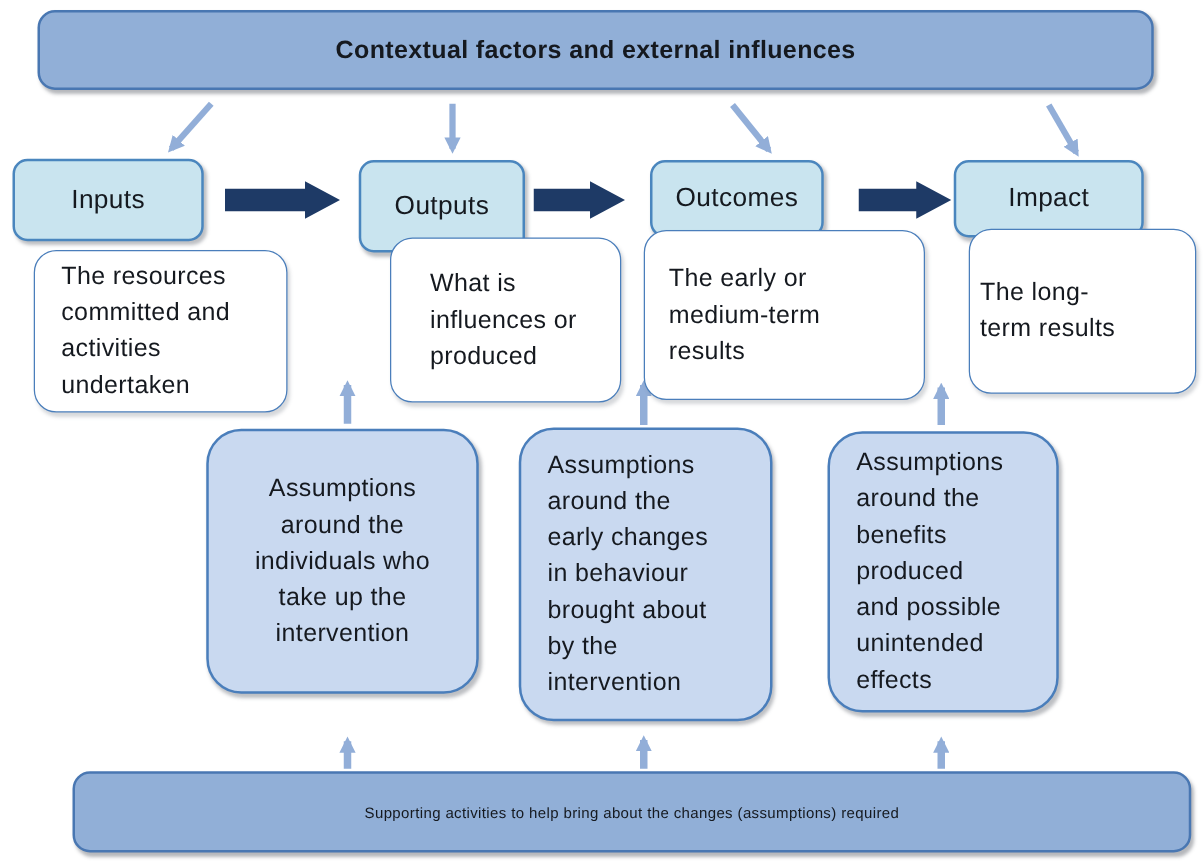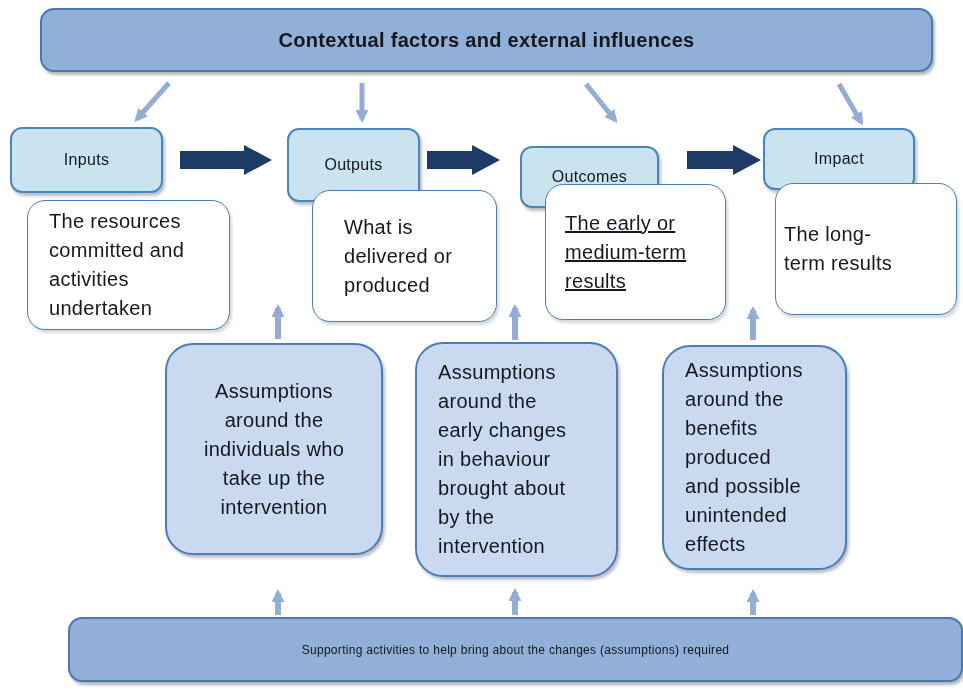--- a/index.html
+++ b/index.html
@@ -7,43 +7,42 @@
     position:relative;width:963px;height:693px;background:#ffffff;overflow:hidden;
     font-family:"Liberation Sans", sans-serif;color:#15191f;
   }
   .arrow-layer{position:absolute;left:0;top:0;width:963px;height:693px;pointer-events:none;}
   .box{position:absolute;box-sizing:border-box;display:flex;align-items:center;letter-spacing:0.3px;}
   
   .banner{
     background:#91afd7;border:2px solid #4977b2;border-radius:14px;
     justify-content:center;text-align:center;
     box-shadow:2px 3px 3px rgba(90,95,105,0.45);
-    margin-left:10px;
   }
   .banner-top{left:30px;top:8px;width:893px;height:64px;font-weight:bold;font-size:20px;}
   .banner-bottom{left:58px;top:617px;width:895px;height:65px;font-size:12px;}
   
   .stage{
     background:#c9e4ef;border:2px solid #4a86be;border-radius:12px;
-    justify-content:center;text-align:center;font-size:16px;
+    justify-content:center;text-align:center;font-size:21px;
     box-shadow:2px 3px 3px rgba(90,95,105,0.40);
   }
   .stage1{left:10px;top:127px;width:153px;height:66px;}
   .stage2{left:287px;top:128px;width:133px;height:74px;}
-  .stage3{left:520px;top:128px;width:139px;height:62px;margin-top:18px;}
+  .stage3{left:520px;top:128px;width:139px;height:62px;}
   .stage4{left:763px;top:128px;width:152px;height:62px;}
   
   .desc{
     background:#ffffff;border:1.5px solid #4a7ebb;border-radius:18px;
     font-size:20px;line-height:29px;white-space:pre-line;
     box-shadow:2px 3px 3px rgba(120,125,135,0.30);
   }
   .desc1{left:27px;top:200px;width:203px;height:130px;padding-left:21px;}
   .desc2{left:312px;top:190px;width:185px;height:132px;padding-left:31px;}
-  .desc3{left:545px;top:184px;width:181px;height:136px;padding-left:19px;text-decoration:underline;}
+  .desc3{left:515px;top:184px;width:225px;height:136px;padding-left:19px;}
   .desc4{left:775px;top:183px;width:182px;height:132px;padding-left:8px;}
   
   .assume{
     background:#c9d9f0;border:2px solid #4a7ebb;border-radius:28px;
     font-size:20px;line-height:29px;white-space:pre-line;
     box-shadow:2px 3px 3px rgba(90,95,105,0.40);
   }
   .assume1{left:165px;top:343px;width:218px;height:212px;justify-content:center;text-align:center;}
   .assume2{left:415px;top:342px;width:203px;height:235px;padding-left:21px;}
   .assume3{left:662px;top:345px;width:185px;height:225px;padding-left:21px;}
@@ -83,21 +82,21 @@
   <div class="box stage stage1">Inputs</div>
   <div class="box stage stage2">Outputs</div>
   <div class="box stage stage3">Outcomes</div>
   <div class="box stage stage4">Impact</div>
 
   <div class="box desc desc1">The resources
 committed and
 activities
 undertaken</div>
   <div class="box desc desc2">What is
-delivered or
+influences or
 produced</div>
   <div class="box desc desc3">The early or
 medium-term
 results</div>
   <div class="box desc desc4">The long-
 term results</div>
 
   <div class="box assume assume1">Assumptions
 around the
 individuals who

